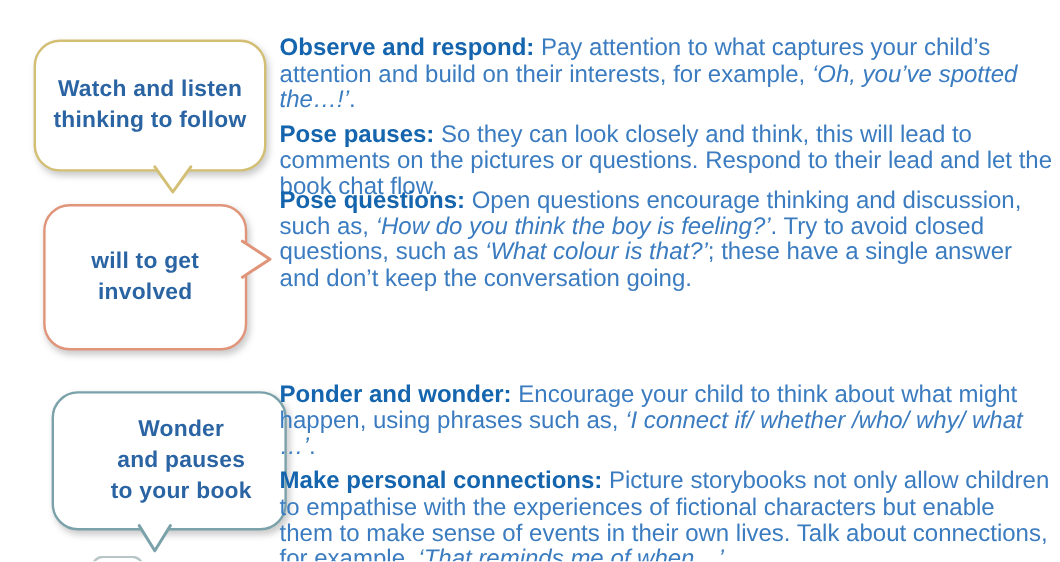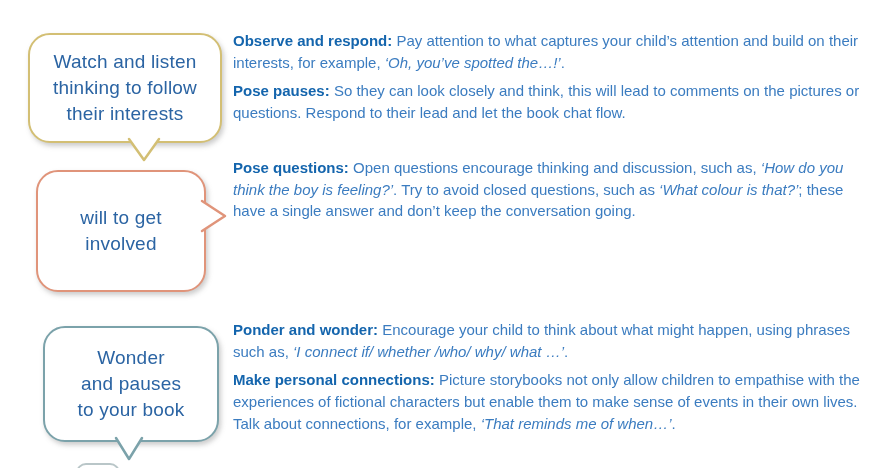--- a/index.html
+++ b/index.html
@@ -7,54 +7,53 @@
     position:relative;width:883px;height:468px;background:#ffffff;overflow:hidden;
     font-family:"Liberation Sans",sans-serif;
   }
   
   .bubble{
     position:absolute;background:#ffffff;border:2.5px solid;border-radius:22px;
     box-shadow:2px 3px 5px rgba(110,110,110,0.35);
     display:flex;align-items:center;justify-content:center;text-align:center;
     color:#2b64a3;font-size:19px;line-height:26px;font-weight:500;letter-spacing:0.2px;
   }
-  .bubble .lines{width:100%;}
+  .bubble .lines{width:100%;font-weight:bold;}
   .b1{left:28px;top:33px;width:190px;height:106px;border-color:#d3bf74;}
   .b2{left:36px;top:170px;width:166px;height:118px;border-color:#e0947a;}
-  .b3{left:43px;top:326px;width:172px;height:112px;border-color:#7ba2aa;}
+  .b3{left:43px;top:326px;width:172px;height:112px;border-color:#7ba2aa;padding-left:20px;}
   .tail{position:absolute;overflow:visible;}
   .tail-down{top:calc(100% - 2px);}
   .b1 .tail-down{left:96px;}
   .b3 .tail-down{left:68px;}
   .tail-right{left:calc(100% - 2px);top:26px;}
   
   .partial-bubble{
     position:absolute;left:76px;top:463px;width:40px;height:8px;
     border:2px solid #b9c6c8;border-bottom:none;border-radius:10px 10px 0 0;background:#fff;
   }
   
   .group{position:absolute;left:233px;width:645px;}
   .g1{top:30px;}
   .g2{top:157px;}
   .g3{top:319px;}
-  .para{margin:0 0 7px 0;font-size:15px;line-height:21.7px;color:#3b7cc0;}
+  .para{margin:0 0 7px 0;font-size:20px;line-height:21.7px;color:#3b7cc0;}
   .seg-b{font-weight:bold;color:#1465ad;}
   .seg-r{color:#3b7cc0;}
   .seg-i{font-style:italic;color:#3b7cc0;}
 </style>
 </head>
 <body>
 
 <div class="canvas">
 
   <div class="bubble b1">
     <div class="lines">
       <div>Watch and listen</div>
       <div>thinking to follow</div>
-      <div>their interests</div>
     </div>
     <svg class="tail tail-down" width="36" height="24" viewBox="0 0 36 24">
       <path d="M3,0 L18,21 L33,0" fill="#ffffff" stroke-width="2.5" stroke-linejoin="round" stroke-linecap="round" stroke="#d3bf74"></path>
     </svg>
   </div>
 
   <div class="bubble b2">
     <div class="lines">
       <div>will to get</div>
       <div>involved</div>

